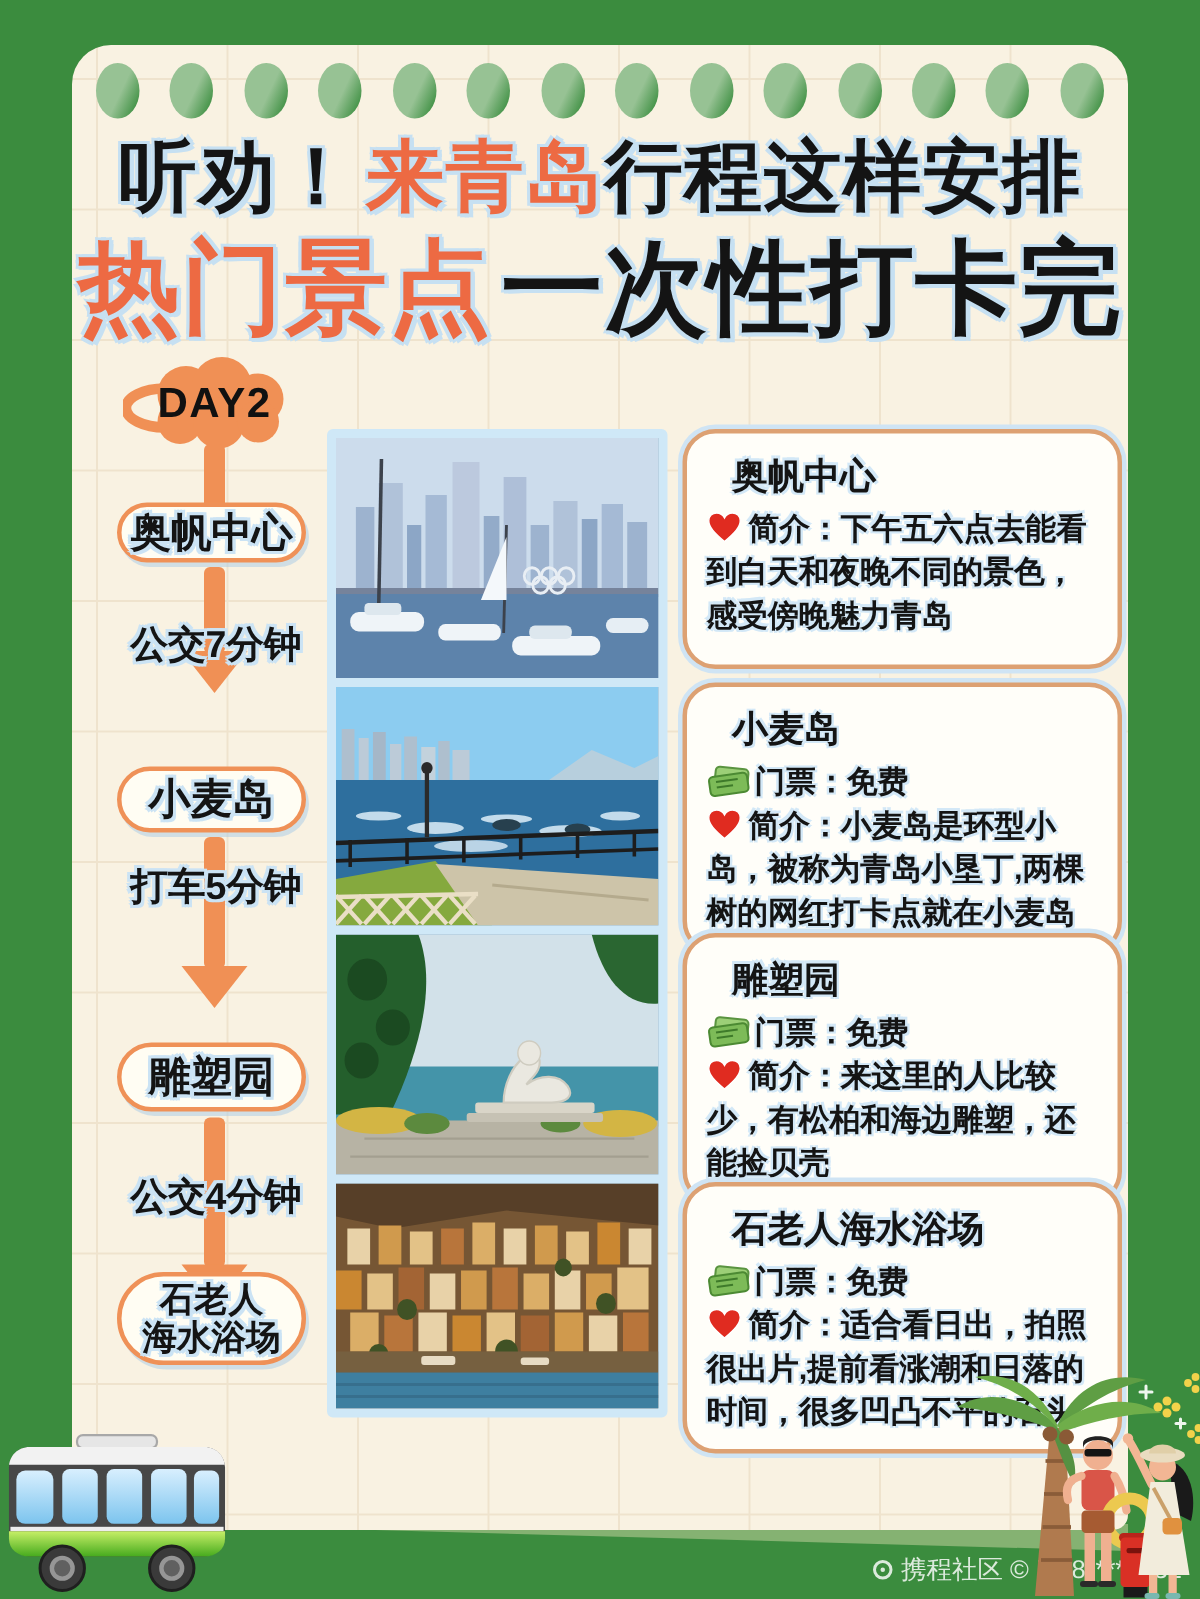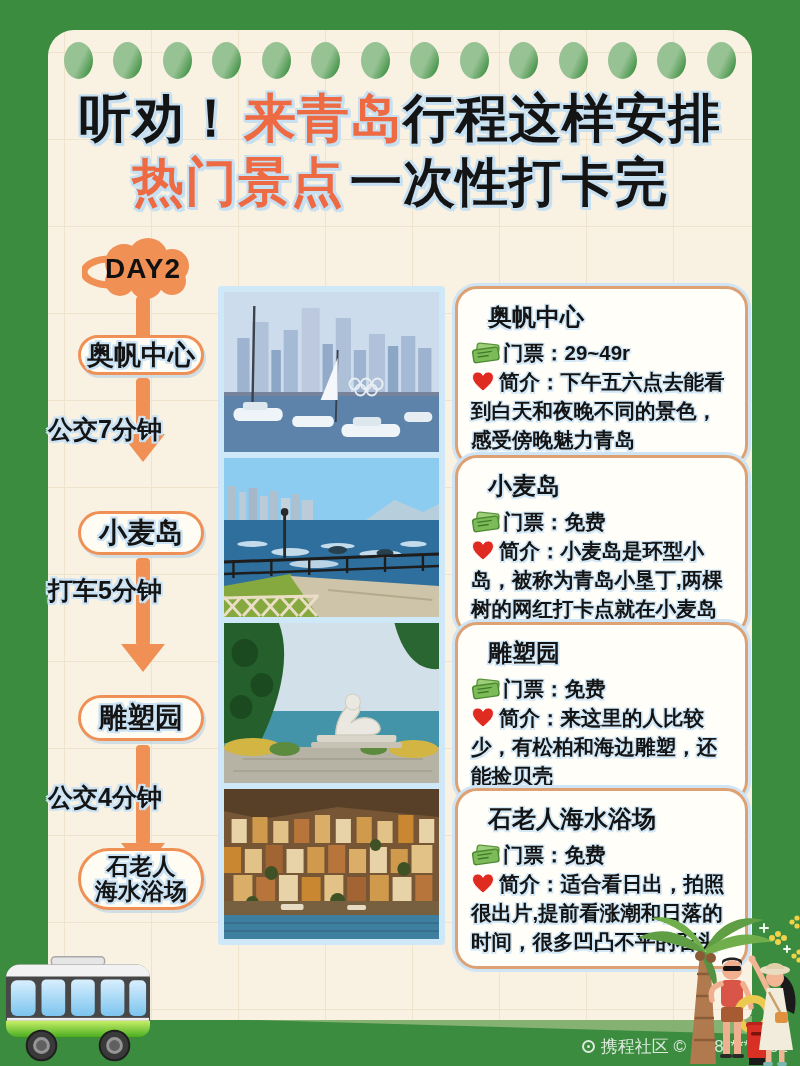--- a/index.html
+++ b/index.html
@@ -19,21 +19,21 @@
   }
   .wedge{position:absolute;left:250px;top:1016px;width:502px;height:18px;
     background:#85b272;clip-path:polygon(0 0,100% 0,100% 100%,0 22%);z-index:0}
   
   .dots{position:absolute;left:16px;right:16px;top:12px;display:flex;justify-content:space-between}
   .dot{width:29px;height:37px;border-radius:50%;
     background:linear-gradient(115deg,#97c294 55%,#3f9043 90%)}
   
   .title{position:absolute;top:56px;left:0;width:100%;text-align:center;
     font-weight:bold;line-height:1.24;letter-spacing:1px}
-  .t1{font-size:52px}.t2{font-size:52px}
+  .t1{font-size:52px}.t2{font-size:68px}
   .blk{color:#141414}.org{color:#ed6a43}
   .gap-l{margin-left:6px}
   .halo-big{text-shadow:3px 3px 0 #c6e0f2,-2px -2px 0 #c6e0f2,2px -2px 0 #c6e0f2,-2px 2px 0 #c6e0f2,0 3px 0 #c6e0f2,3px 0 0 #c6e0f2}
   .halo-sm{text-shadow:2px 2px 0 #cbe3f4,-2px -2px 0 #cbe3f4,2px -2px 0 #cbe3f4,-2px 2px 0 #cbe3f4,0 2px 0 #cbe3f4,2px 0 0 #cbe3f4,0 -2px 0 #cbe3f4,-2px 0 0 #cbe3f4}
   .halo-xs{text-shadow:1.5px 1.5px 0 #d3e8f7,-1.5px -1.5px 0 #d3e8f7,1.5px -1.5px 0 #d3e8f7,-1.5px 1.5px 0 #d3e8f7}
   
   .cloud{position:absolute;left:34px;top:206px;width:122px;height:66px}
   .cloud svg{position:absolute;inset:0;width:100%;height:100%}
   .cloud .label{position:absolute;inset:0;display:flex;align-items:center;justify-content:center;
     font-size:28px;font-weight:bold;color:#111;letter-spacing:1px}
@@ -44,21 +44,21 @@
     border-left:22px solid transparent;border-right:22px solid transparent;border-top:28px solid #f09055}
   .a1{top:404px}.a2{top:614px}.a3{top:813px}
   .pill{position:absolute;left:30px;width:126px;box-sizing:border-box;z-index:2;
     background:#fffdf3;border:3px solid #ef9157;border-radius:36px;
     display:flex;flex-direction:column;align-items:center;justify-content:center;
     font-weight:bold;color:#141414;box-shadow:2px 3px 0 rgba(175,205,230,.55)}
   .p1{top:305px;height:40px;font-size:27px}
   .p2{top:481px;height:44px;font-size:28px}
   .p3{top:665px;height:46px;font-size:28px}
   .p4{top:818px;height:62px;font-size:23px;line-height:1.1}
-  .transfer{position:absolute;left:0;width:192px;text-align:left;z-index:2;
+  .transfer{position:absolute;left:0;width:192px;text-align:center;z-index:2;
     font-size:25px;font-weight:bold;color:#141414}
   .tr1{top:383px}.tr2{top:544px}.tr3{top:751px}
   
   .photos{position:absolute;left:170px;top:256px;width:227px;box-sizing:border-box;z-index:2;
     background:#cfe8f7;border-radius:4px;padding:6px;display:flex;flex-direction:column;gap:6px}
   .photo{width:100%;position:relative;overflow:hidden;background:#9fb9cd}
   .ph1{height:160px}.ph2{height:159px}.ph3{height:160px}.ph4{height:150px}
   .photo svg{display:block;width:100%;height:100%}
   
   .card{position:absolute;left:407px;width:293px;box-sizing:border-box;z-index:2;
@@ -298,30 +298,20 @@
         <rect y="126" width="227" height="24" fill="#2c7cab"></rect>
         <line x1="0" y1="134" x2="227" y2="134" stroke="#246a96" stroke-width="2"></line>
         <line x1="0" y1="142" x2="227" y2="142" stroke="#246a96" stroke-width="2"></line>
         <rect width="227" height="150" fill="#e09a40" opacity="0.10"></rect>
       </svg>
     </div>
   </div>
 
   <div class="card c1">
     <div class="ctitle halo-xs">奥帆中心</div>
-    <div class="row halo-xs"><svg class="icon-ticket" viewBox="0 0 34 24">
-          <g transform="rotate(6 17 12)">
-            <rect x="6" y="2" width="24" height="13" rx="3" fill="#9ccf77" stroke="#5a9440" stroke-width="1.5"></rect>
-          </g>
-          <g transform="rotate(-8 17 12)">
-            <rect x="2" y="7" width="28" height="14" rx="3" fill="#7dbb58" stroke="#4c8a33" stroke-width="1.5"></rect>
-            <line x1="7" y1="11" x2="23" y2="11" stroke="#3e7a2a" stroke-width="1.5"></line>
-            <line x1="7" y1="15" x2="19" y2="15" stroke="#3e7a2a" stroke-width="1.5"></line>
-          </g>
-        </svg><span>门票：</span><span>29~49r</span></div>
     <div class="row halo-xs"><svg class="icon-heart" viewBox="0 0 24 22">
           <path d="M12 21 C5 15 1 11 1 6.5 C1 3 3.5 1 6.5 1 C9 1 11 2.5 12 4.5 C13 2.5 15 1 17.5 1 C20.5 1 23 3 23 6.5 C23 11 19 15 12 21 Z" fill="#e02b20" stroke="#fff" stroke-width="1"></path>
         </svg><span>简介：</span><span>下午五六点去能看到白天和夜晚不同的景色，感受傍晚魅力青岛</span></div>
   </div>
 
   <div class="card c2">
     <div class="ctitle halo-xs">小麦岛</div>
     <div class="row halo-xs"><svg class="icon-ticket" viewBox="0 0 34 24">
           <g transform="rotate(6 17 12)">
             <rect x="6" y="2" width="24" height="13" rx="3" fill="#9ccf77" stroke="#5a9440" stroke-width="1.5"></rect>

